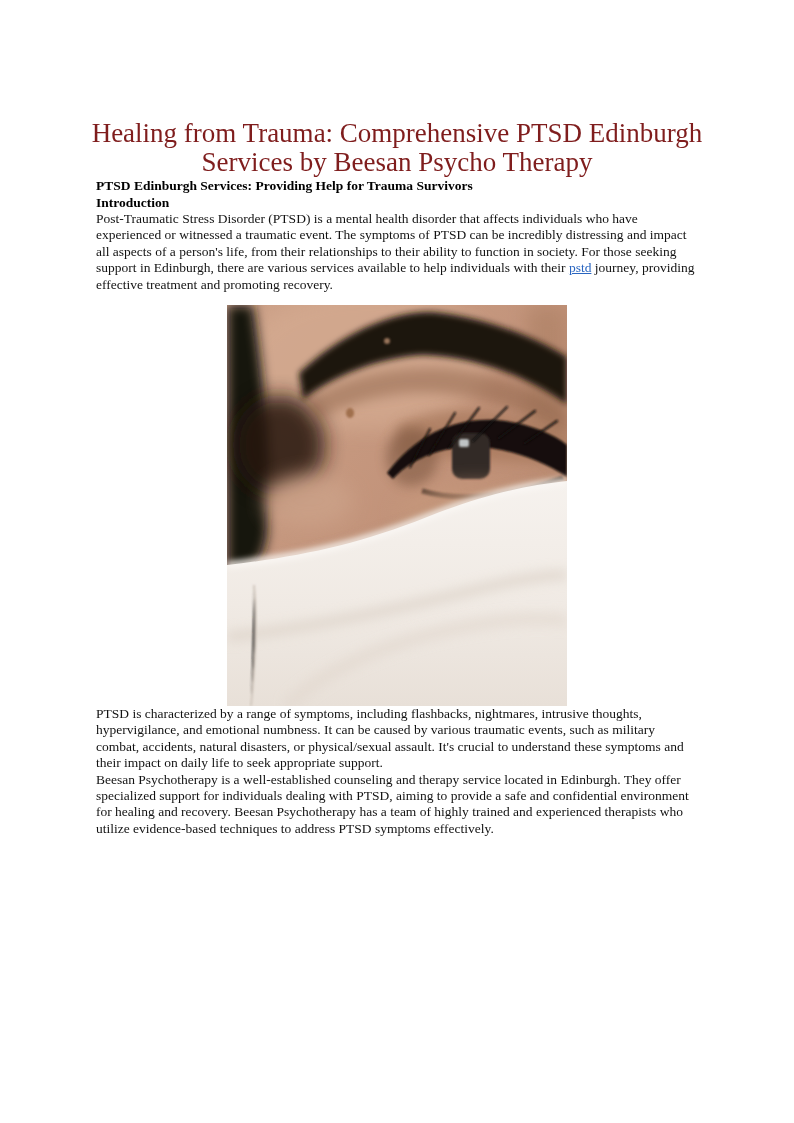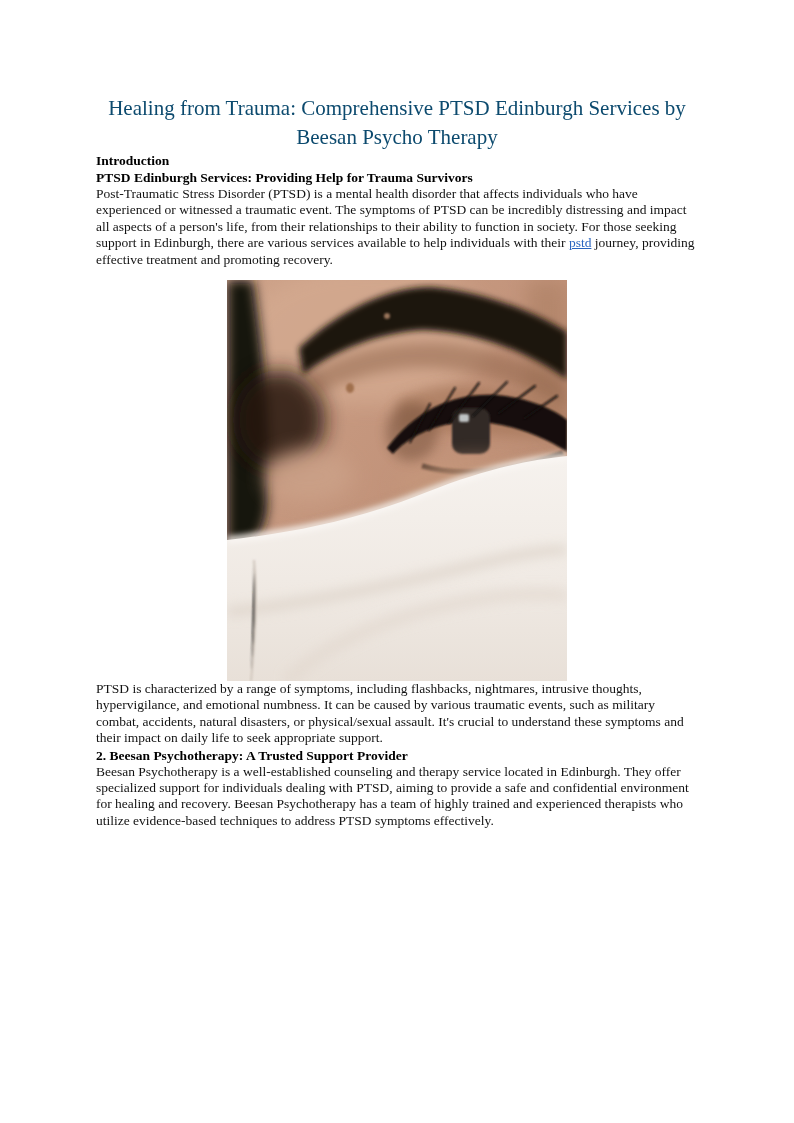--- a/index.html
+++ b/index.html
@@ -6,26 +6,26 @@
   .page{
     position:relative;
     width:794px;height:1123px;
     background:#ffffff;
     overflow:hidden;
     font-family:"Liberation Serif", serif;
     color:#121212;
   }
   .doc-title{
     margin:0;
-    padding:94px 86px 0 86px;
+    padding:119px 86px 0 86px;
     text-align:center;
-    font-size:21px;
+    font-size:27px;
     line-height:29px;
     font-weight:400;
-    color:#0c4a6e;
+    color:#7f1d1d;
   }
   .content{padding:0 97px 0 96px;}
   .content p{margin:0;}
   .h-bold{
     font-weight:700;
     font-size:13.5px;
     line-height:17px;
     color:#000000;
   }
   .body-para{
@@ -54,23 +54,23 @@
 </style>
 </head>
 <body>
 
 <div class="page">
 
   <h1 class="doc-title">Healing from Trauma: Comprehensive PTSD Edinburgh Services by Beesan Psycho Therapy</h1>
 
   <div class="content">
 
+    <p class="h-bold mt35">PTSD Edinburgh Services: Providing Help for Trauma Survivors</p>
+
     <p class="h-bold mt10">Introduction</p>
-
-    <p class="h-bold mt35">PTSD Edinburgh Services: Providing Help for Trauma Survivors</p>
 
     <p class="body-para mt9"><span>Post-Traumatic Stress Disorder (PTSD) is a mental health disorder that affects individuals who have experienced or witnessed a traumatic event. The symptoms of PTSD can be incredibly distressing and impact all aspects of a person's life, from their relationships to their ability to function in society. For those seeking support in Edinburgh, there are various services available to help individuals with their </span><a class="doc-link" href="#">pstd</a><span> journey, providing effective treatment and promoting recovery.</span></p>
 
     <div class="photo-wrap">
       
       <svg width="340" height="401" viewBox="0 0 340 401" role="img">
         <defs>
           <linearGradient id="skinGrad" x1="0" y1="0" x2="1" y2="1">
             <stop offset="0" stop-color="#cda289"></stop>
             <stop offset="0.5" stop-color="#c2937a"></stop>
@@ -135,17 +135,16 @@
         <path d="M60,401 C100,362 170,332 260,318 C300,312 330,314 340,316" stroke="#e2d8cf" stroke-width="12" fill="none" opacity="0.7" filter="url(#b6)"></path>
         <path d="M27,280 C31,320 28,360 24,401" stroke="#cfc5bb" stroke-width="2" opacity="0.9" filter="url(#b1)"></path>
 
         <ellipse cx="123" cy="108" rx="4" ry="5" fill="#a06f4e" filter="url(#b1)"></ellipse>
         <ellipse cx="160" cy="36" rx="3" ry="3" fill="#b98d6e" opacity="0.8" filter="url(#b1)"></ellipse>
       </svg>
     </div>
 
     <p class="body-para mt11">PTSD is characterized by a range of symptoms, including flashbacks, nightmares, intrusive thoughts, hypervigilance, and emotional numbness. It can be caused by various traumatic events, such as military combat, accidents, natural disasters, or physical/sexual assault. It's crucial to understand these symptoms and their impact on daily life to seek appropriate support.</p>
 
-    <p class="h-bold mt37">2. Beesan Psychotherapy: A Trusted Support Provider</p>
     <p class="body-para mt11">Beesan Psychotherapy is a well-established counseling and therapy service located in Edinburgh. They offer specialized support for individuals dealing with PTSD, aiming to provide a safe and confidential environment for healing and recovery. Beesan Psychotherapy has a team of highly trained and experienced therapists who utilize evidence-based techniques to address PTSD symptoms effectively.</p>
 
   </div>
 </div>
 
 </body></html>

